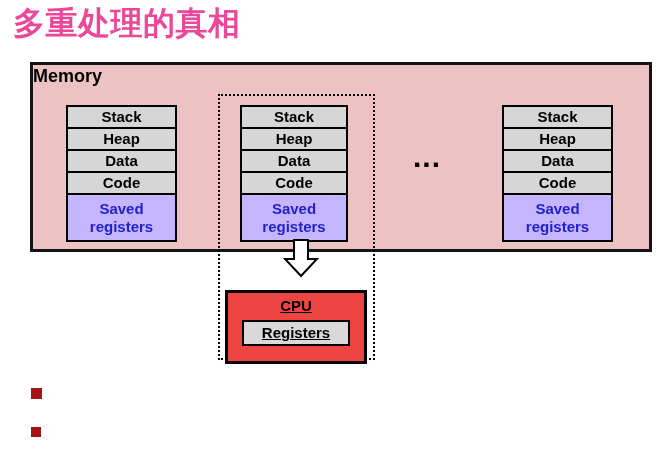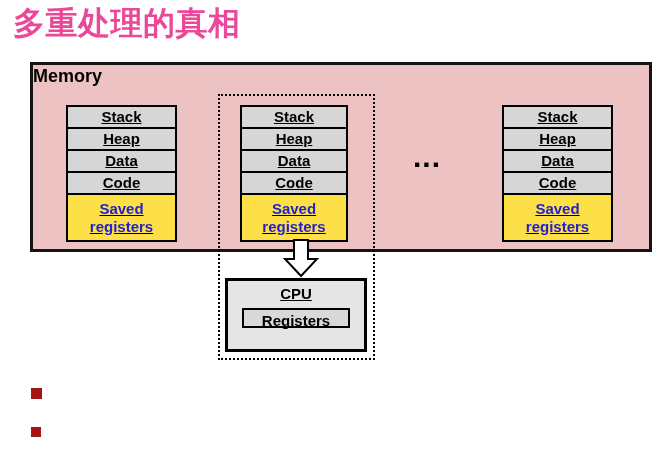--- a/index.html
+++ b/index.html
@@ -24,53 +24,53 @@
     font-size:18px; font-weight:bold;
   }
 
   
   .dotted-outline {
     position:absolute; left:218px; top:94px; width:157px; height:266px;
     border:2px dotted #000; box-sizing:border-box; pointer-events:none;
   }
 
   
-  .proc-col { position:absolute; top:105px; width:111px;text-decoration:underline; }
+  .proc-col { position:absolute; top:105px; width:111px; }
   .col1 { left:66px; }
   .col2 { left:240px; width:108px; }
   .col3 { left:502px; }
   .seg {
     height:24px; margin-top:-2px; border:2px solid #000; background:#d6d6d6;
     box-sizing:border-box; text-align:center; font-weight:bold; font-size:15px;
     line-height:19px;
   }
   .seg:first-child { margin-top:0; }
   .saved {
-    height:49px; margin-top:-2px; border:2px solid #000; background:#fde047;
+    height:49px; margin-top:-2px; border:2px solid #000; background:#c4b5fd;
     box-sizing:border-box; color:#2222cc; font-weight:bold; font-size:15px;
     display:flex; align-items:center; justify-content:center; text-align:center;
     line-height:18px;
   }
   .saved span { width:80px; display:inline-block; }
 
   .ellipsis {
     position:absolute; left:398px; top:140px; width:58px; text-align:center;
     font-size:30px; font-weight:bold; letter-spacing:1px;
   }
 
   .arrow { position:absolute; left:283px; top:239px; }
 
   
   .cpu {
-    position:absolute; left:225px; top:278px; width:142px; height:74px;
-    background:#e5e5e5; border:3px solid #000; box-sizing:border-box;text-decoration:underline;
+    position:absolute; left:225px; top:290px; width:142px; height:74px;
+    background:#ef4444; border:3px solid #000; box-sizing:border-box;text-decoration:underline;
   }
   .cpu-label { text-align:center; font-weight:bold; font-size:15px; margin-top:4px; }
   .registers {
-    margin:6px auto 0; width:108px; height:20px; background:#d9d9d9;
+    margin:6px auto 0; width:108px; height:26px; background:#d9d9d9;
     border:2px solid #000; box-sizing:border-box; text-align:center;
     font-weight:bold; font-size:15px; line-height:22px;
   }
 
   
   .b-square { position:absolute; background:#a31515; }
   .sq1 { left:31px; top:388px; width:11px; height:11px; }
   .sq2 { left:31px; top:427px; width:10px; height:10px; }
   .b1-text {
     position:absolute; left:50px; top:376px; font-size:21px; font-weight:bold;

